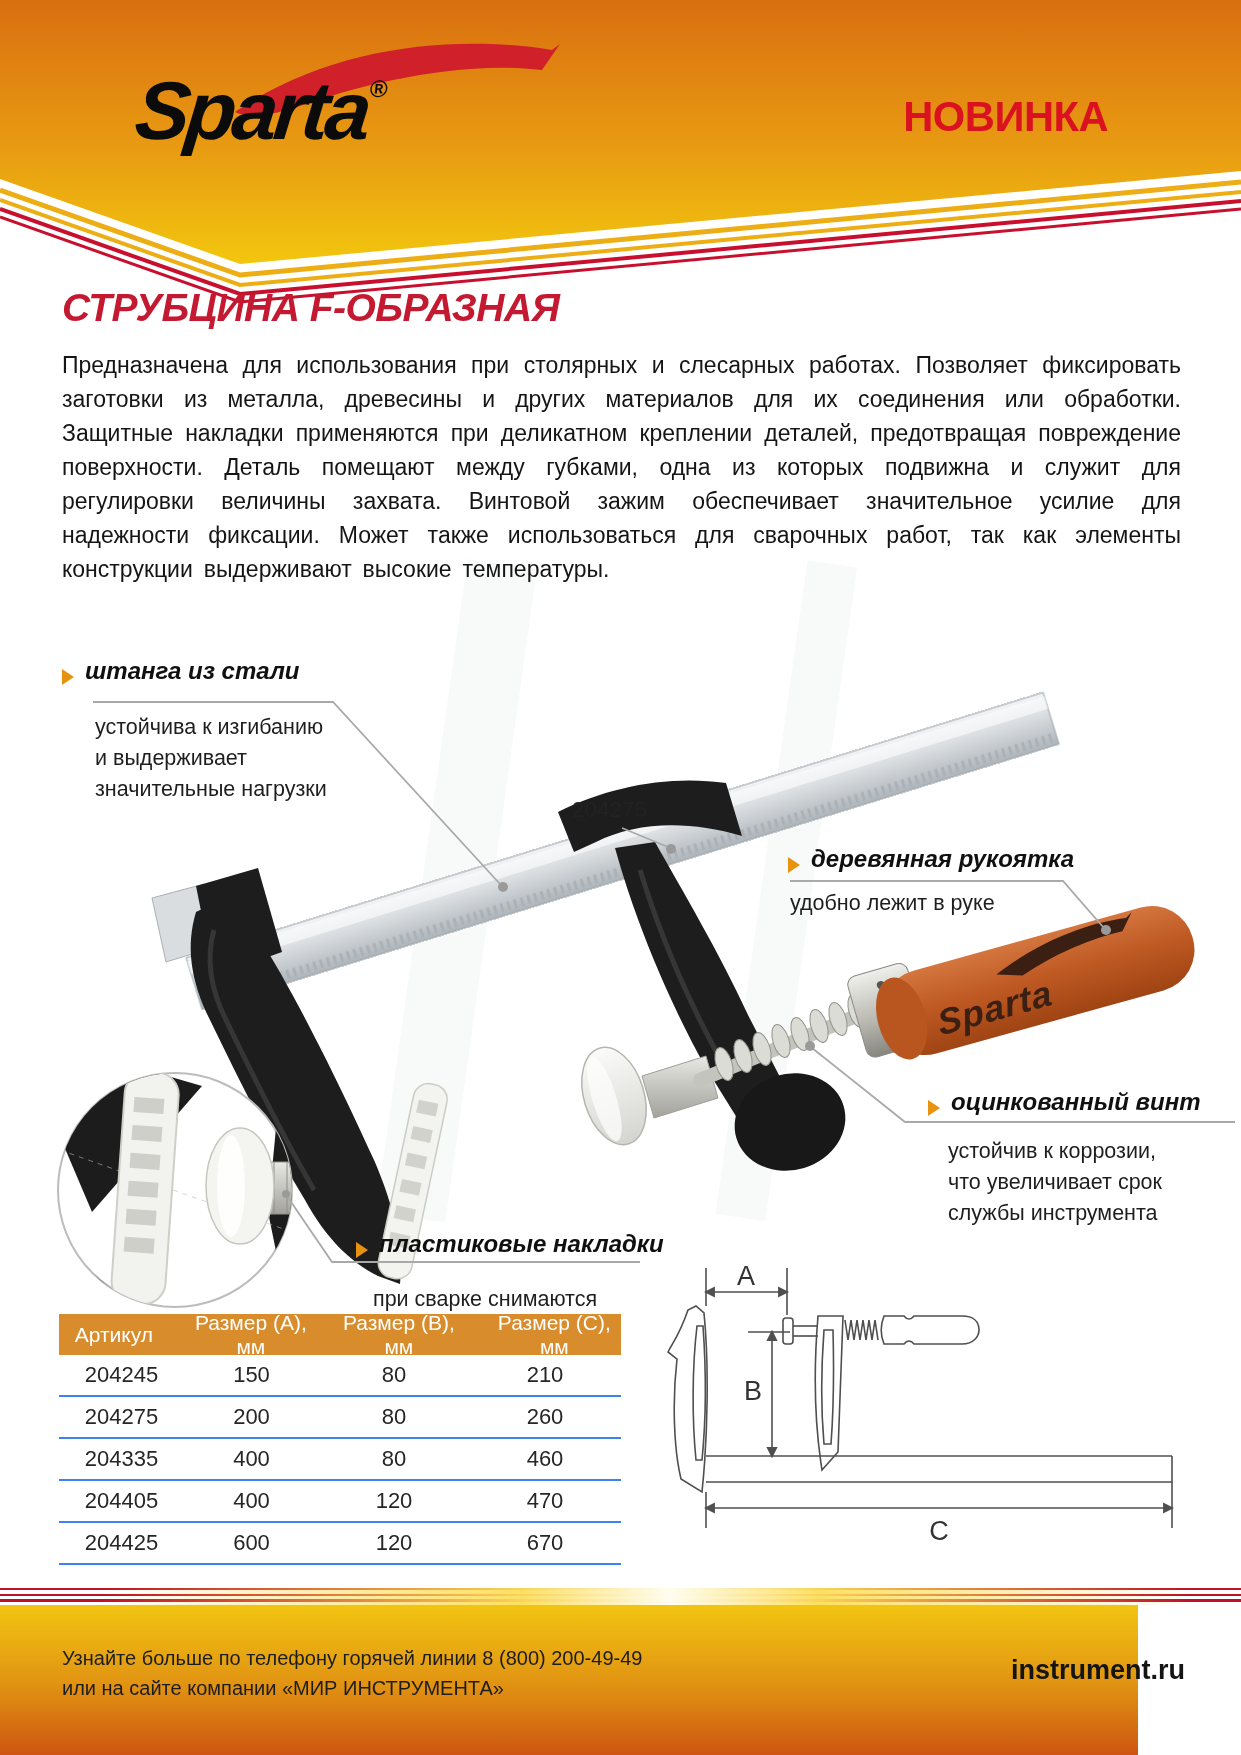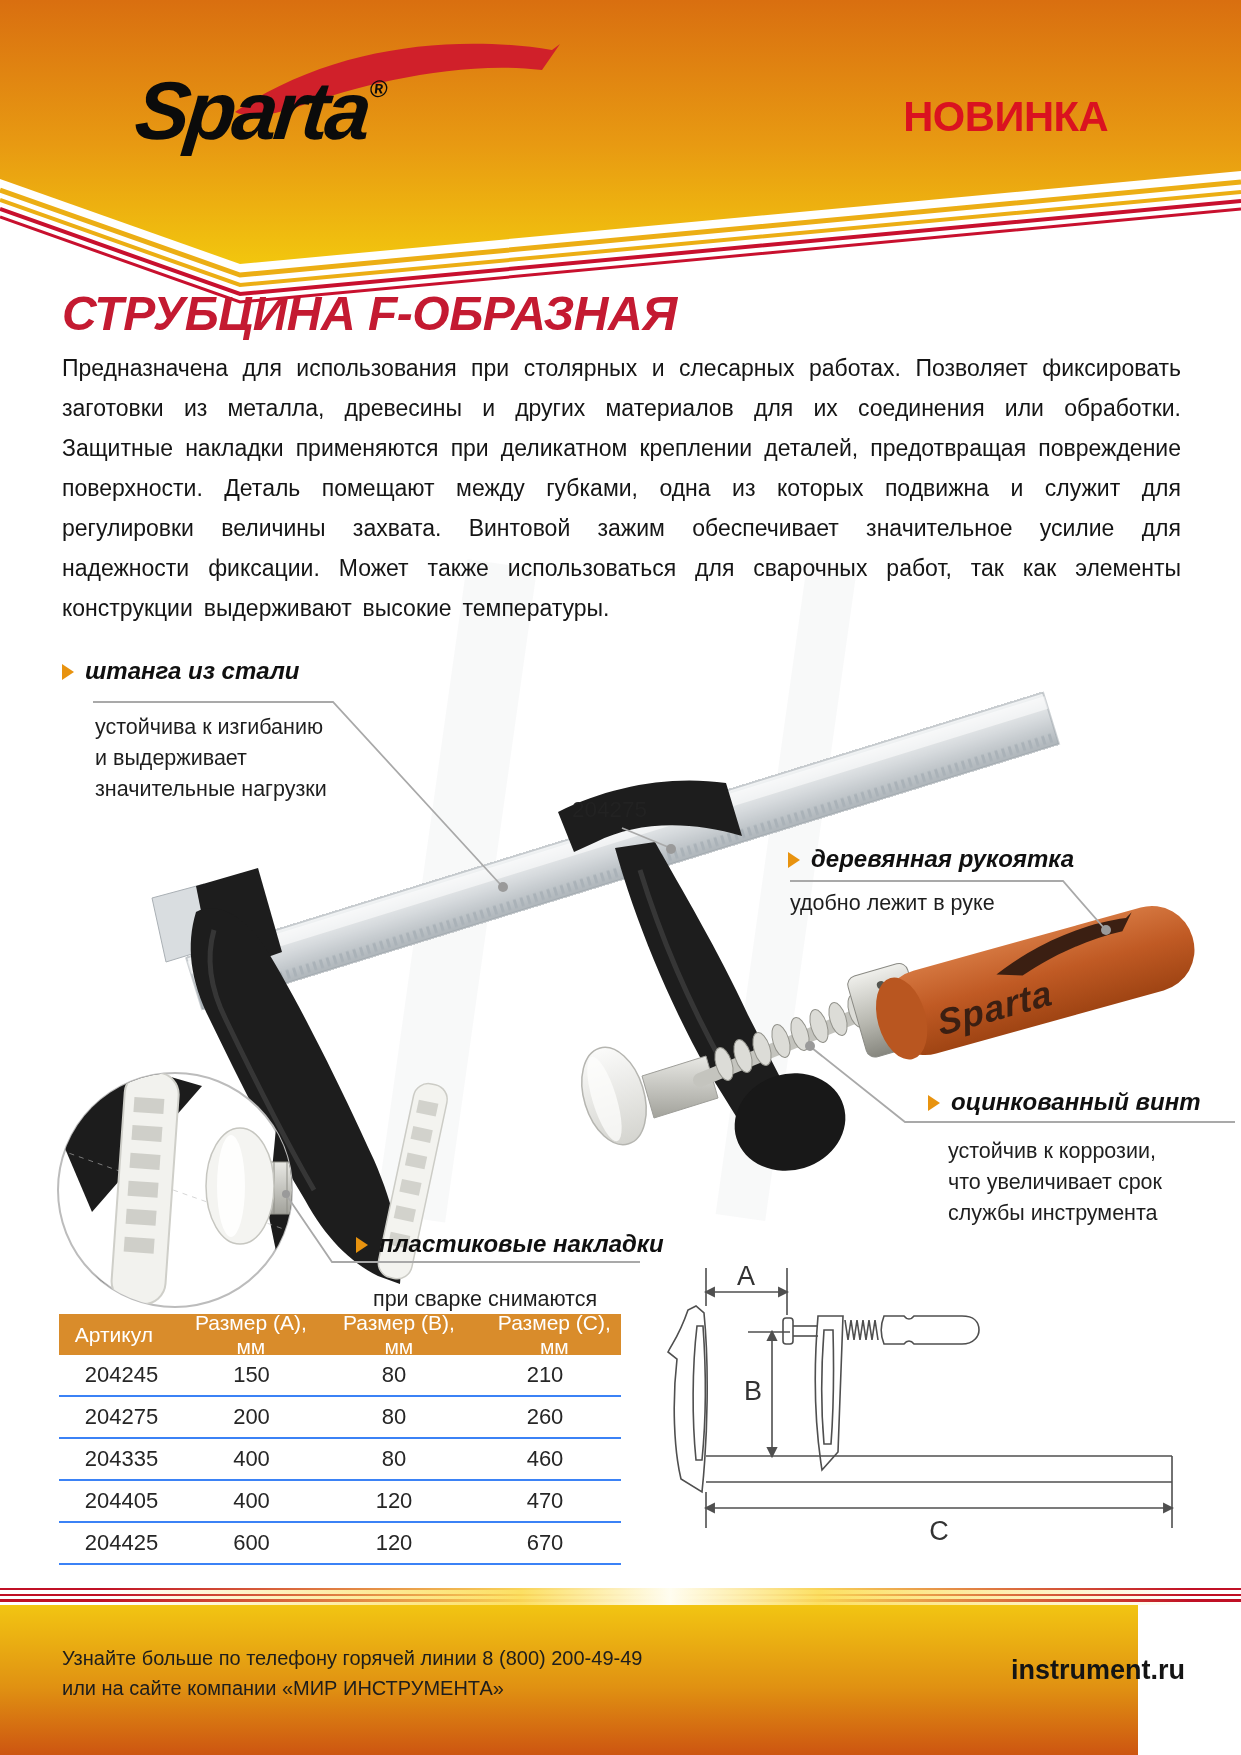--- a/index.html
+++ b/index.html
@@ -11,26 +11,26 @@
   
   .logo { position:absolute; left:136px; top:70px; z-index:3; color:#0b0b0b;
           font-weight:bold; font-style:italic; font-size:82px; letter-spacing:-4px;
           transform:skewX(-6deg); line-height:1; }
   .logo sup { font-size:24px; letter-spacing:0; vertical-align:42px; }
   .badge { position:absolute; left:900px; top:92px; z-index:3; color:#da1220;
            font-weight:bold; font-size:43px; letter-spacing:-0.5px; transform:scaleX(.97); }
 
   
   .title { position:absolute; left:62px; top:286px; z-index:2; margin:0; color:#c41a31;
-           font-size:48px; font-weight:bold; font-style:italic; letter-spacing:-0.5px; }
+           font-size:39px; font-weight:bold; font-style:italic; letter-spacing:-0.5px; }
   .desc { position:absolute; left:62px; top:348px; width:1119px; z-index:2; margin:0;
-          font-size:23px; line-height:40px; text-align:justify; color:#151515; word-spacing:4.5px; }
-
-  
-  .co { position:absolute; z-index:2; display:flex; align-items:center; gap:11px;
+          font-size:23px; line-height:34px; text-align:justify; color:#151515; word-spacing:4.5px; }
+
+  
+  .co { position:absolute; z-index:2; display:flex; align-items:flex-end; gap:11px;
         font-size:24px; font-weight:bold; font-style:italic; color:#101010; white-space:nowrap; }
   .co .arr { width:0; height:0; border-left:12px solid #e8930f;
              border-top:8px solid transparent; border-bottom:8px solid transparent; margin-top:2px; }
   .co-note { position:absolute; z-index:2; font-size:21.5px; line-height:31px; color:#1e1e1e; }
   #co-bar   { left:62px;  top:657px; }
   #co-bar-note    { left:95px;  top:712px; width:240px; }
   #co-handle{ left:788px; top:845px; }
   #co-handle-note { left:790px; top:888px; }
   #co-screw { left:920px; top:1088px;padding-left:8px; }
   #co-screw-note  { left:948px; top:1136px; width:245px; }

